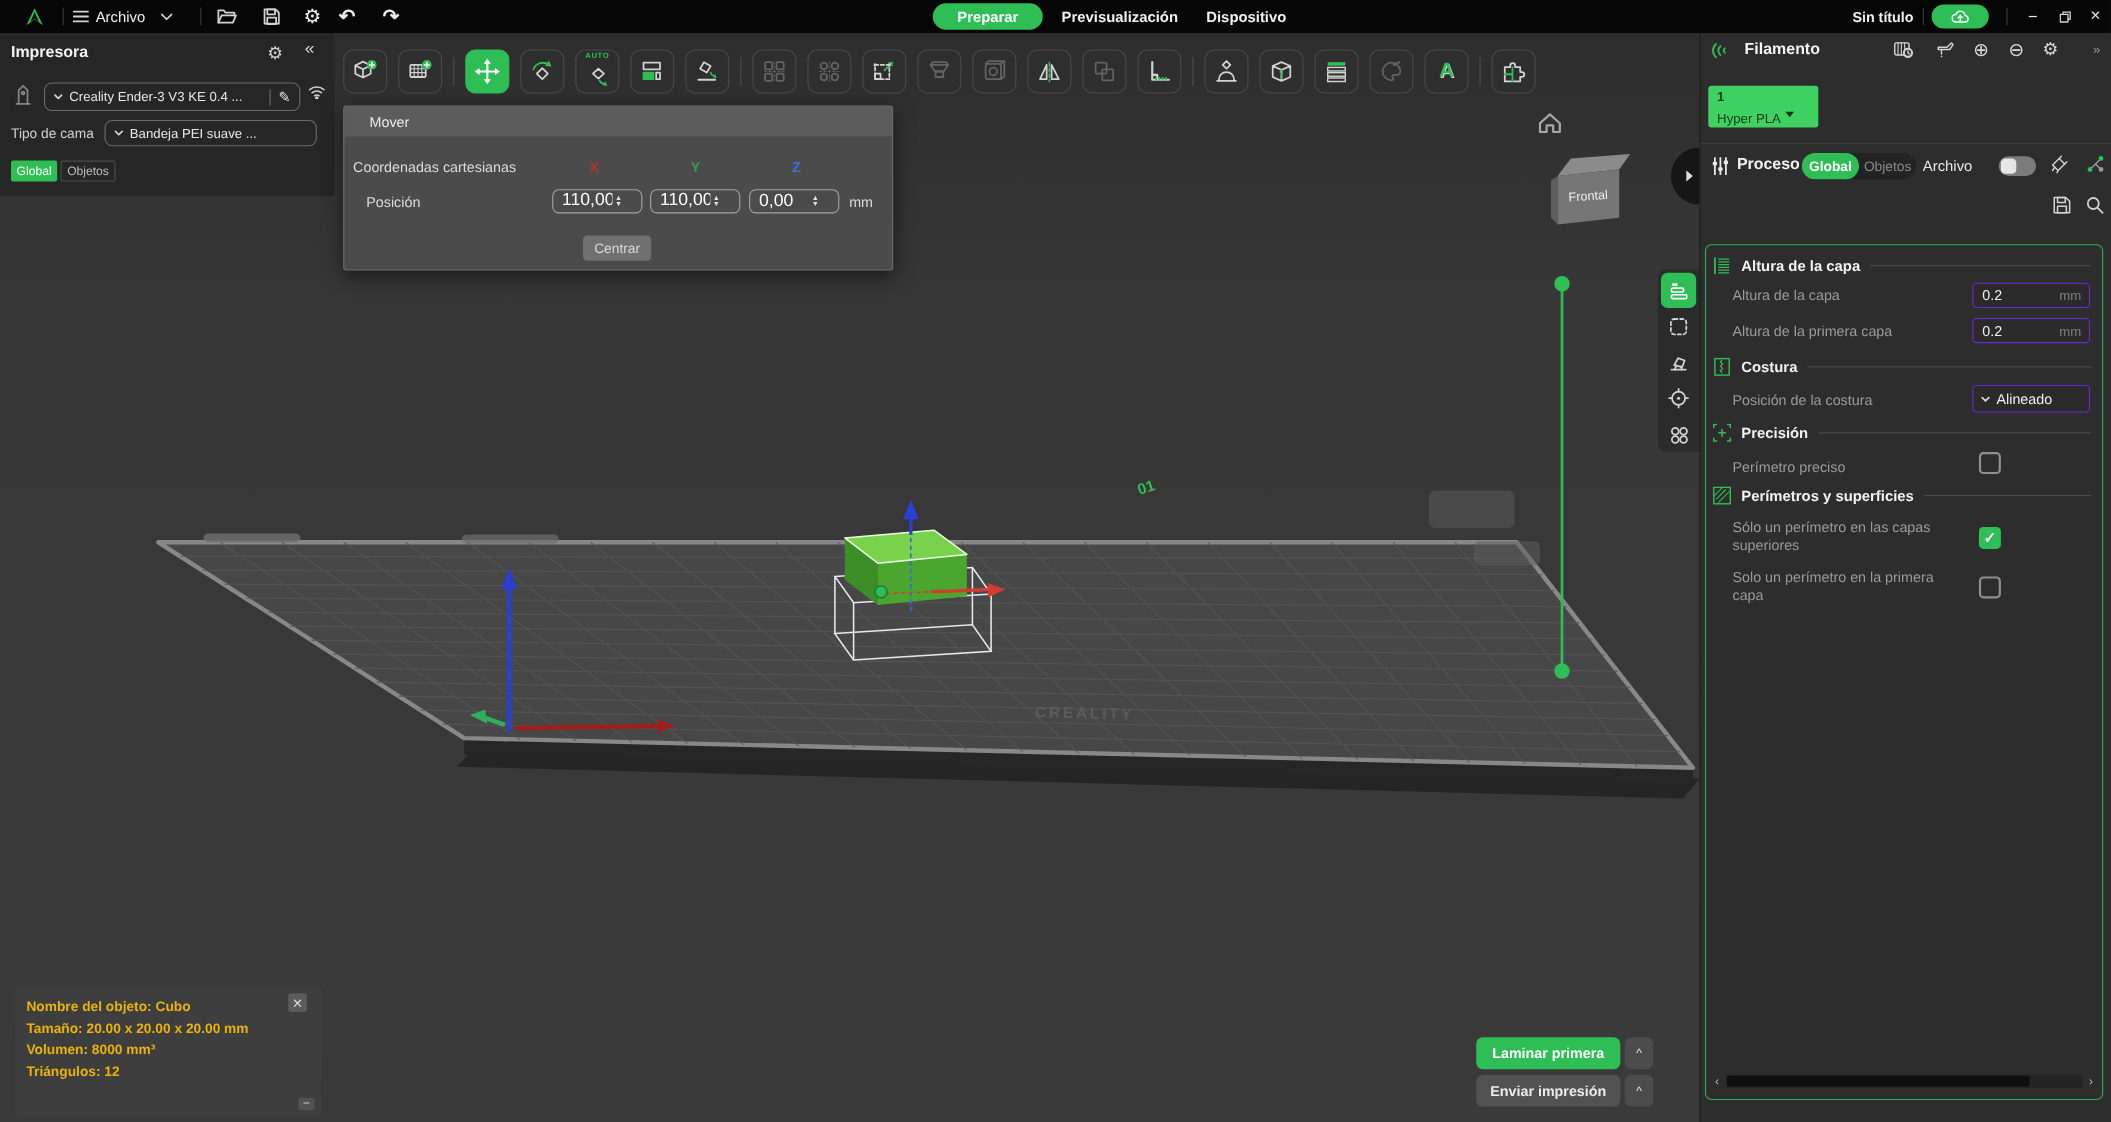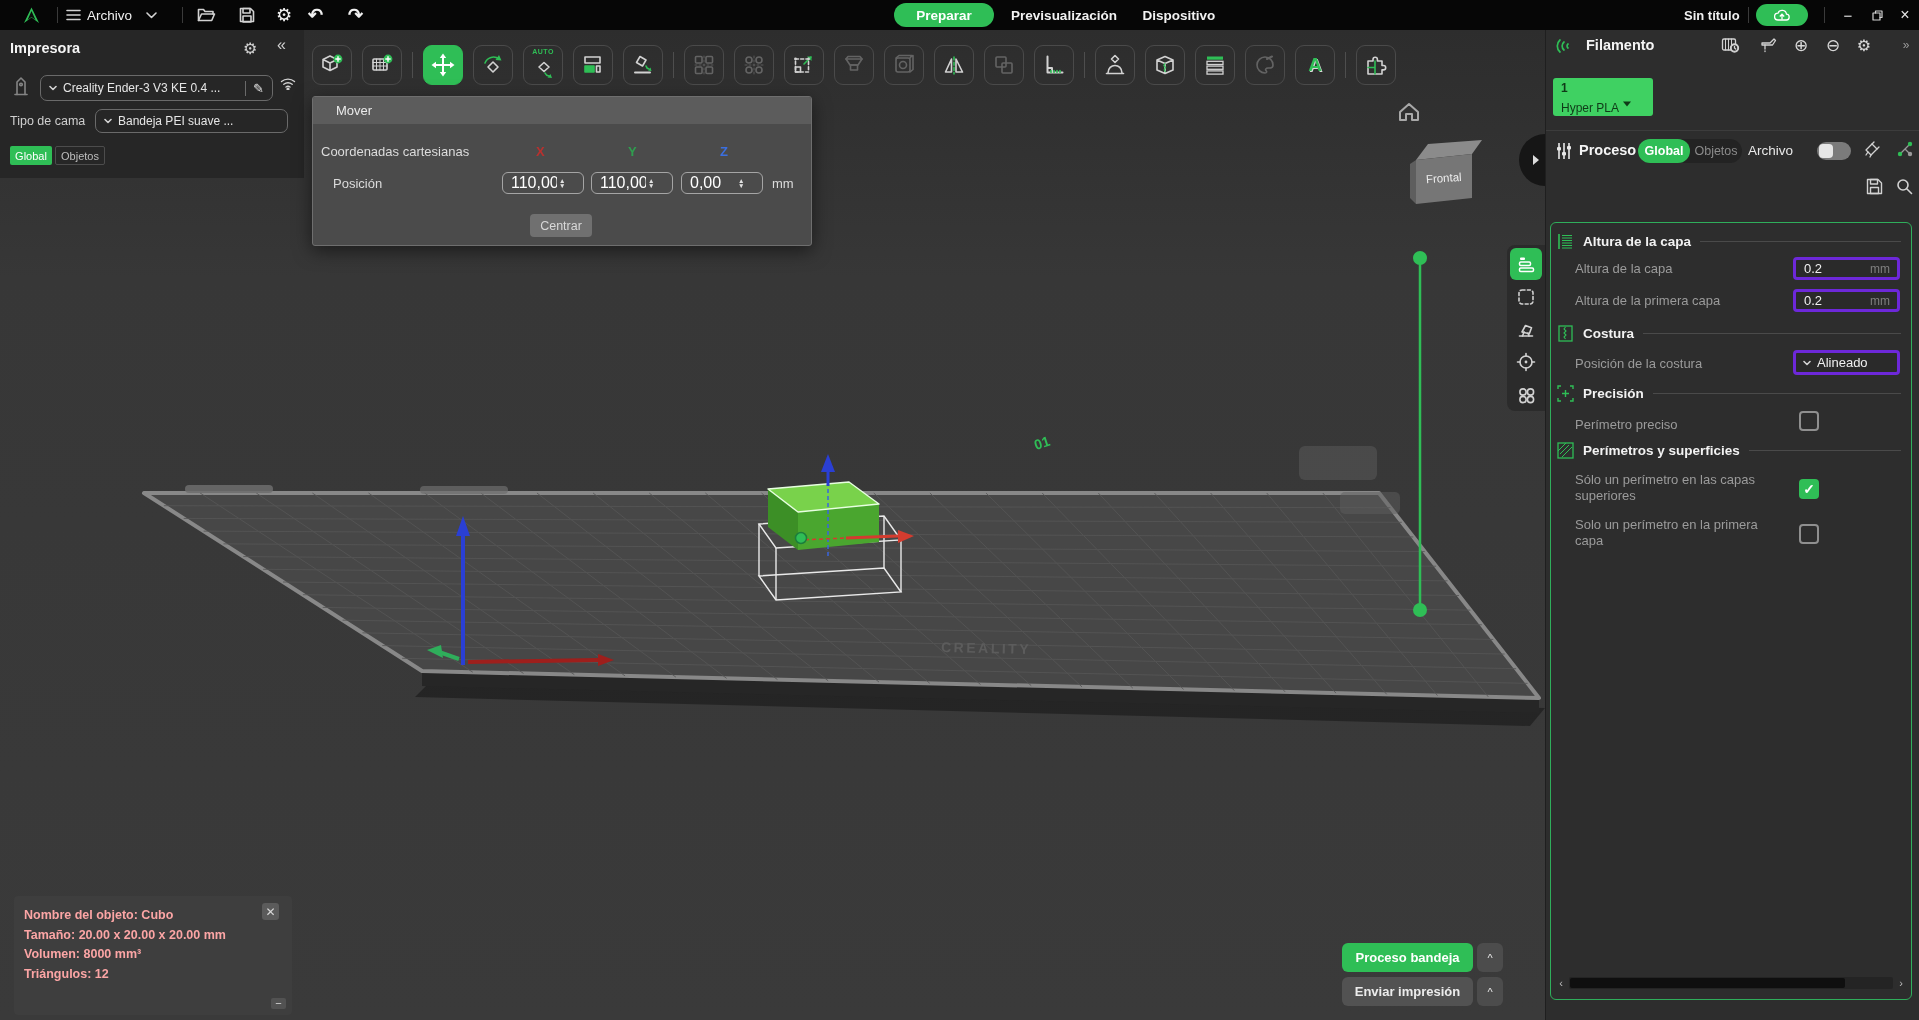--- a/index.html
+++ b/index.html
@@ -8,21 +8,21 @@
        font-family:"Liberation Sans",sans-serif;color:#e8e8e8;font-size:13px;}
   .abs{position:absolute;}
   svg{display:block;}
   .ic{stroke:#d2d2d2;fill:none;stroke-width:1.6;stroke-linecap:round;stroke-linejoin:round;}
   .dis{opacity:.32;}
   
   #topbar{position:absolute;left:0;top:0;width:1919px;height:30px;background:#060606;z-index:60;}
   .tb-divider{position:absolute;top:7px;width:1px;height:16px;background:#3a3a3a;}
   .tb-text{position:absolute;top:0;height:30px;display:flex;align-items:center;color:#f0f0f0;}
   .tab{position:absolute;top:3px;height:24px;display:flex;align-items:center;justify-content:center;
-       font-weight:bold;font-size:13.5px;color:#f2f2f2;border-radius:13px;cursor:pointer;margin-left:46px;}
+       font-weight:bold;font-size:13.5px;color:#f2f2f2;border-radius:13px;cursor:pointer;}
   .tab.active{background:#2fbe56;color:#fff;}
   .winbtn{position:absolute;top:0;width:30px;height:30px;display:flex;align-items:center;justify-content:center;color:#e4e4e4;font-size:15px;}
   
   #toolbar{position:absolute;left:312px;top:45px;display:flex;gap:10px;z-index:30;align-items:center;}
   .tool{width:40px;height:40px;border:1px solid #4a4a4a;border-radius:9px;background:transparent;
         display:flex;align-items:center;justify-content:center;flex-direction:column;position:relative;}
   .tool.active{background:#2fbe56;border-color:#2fbe56;}
   .tool-sep{width:1px;height:26px;background:#4e4e4e;}
   .auto-lbl{position:absolute;top:2px;left:0;right:0;text-align:center;font-size:7px;font-weight:bold;color:#2fbe56;letter-spacing:.5px;}
   
@@ -51,35 +51,35 @@
   #rightpanel{position:absolute;left:1545px;top:30px;width:374px;height:990px;background:#2d2d2d;border-left:1px solid #1f1f1f;z-index:40;}
   .rp-ic{position:absolute;top:0;height:30px;display:flex;align-items:center;justify-content:center;width:24px;color:#d8d8d8;}
   #filachip{position:absolute;left:7px;top:48px;width:100px;height:38px;background:#3fd162;border-radius:3px;color:#103a18;padding:3px 0 0 8px;}
   .pill{position:absolute;height:24px;border-radius:12px;display:flex;align-items:center;justify-content:center;font-size:12.5px;}
   #profilebox{position:absolute;left:7px;top:142px;width:306px;height:30px;border:1px solid #5e5e5e;border-radius:5px;display:flex;align-items:center;gap:7px;padding:0 8px;font-size:13px;color:#ececec;}
   #greenbox{position:absolute;left:4px;top:192px;width:362px;height:778px;border:1px solid #2fae5b;border-radius:6px;}
   .sec{position:absolute;left:6px;right:10px;height:20px;display:flex;align-items:center;gap:9px;}
   .sec .t{font-weight:bold;font-size:13.5px;color:#f2f2f2;white-space:nowrap;}
   .sec .hline{flex:1;height:1px;background:#4a4a4a;}
   .rowlab{position:absolute;left:24px;width:212px;color:#9b9b9b;font-size:13px;line-height:16px;}
-  .valbox{position:absolute;left:242px;width:107px;height:23px;background:#2a2a2a;border:3px solid #6d28d9;border-radius:4px;display:flex;align-items:center;}
+  .valbox{position:absolute;left:242px;width:107px;height:23px;background:#2a2a2a;border:1px solid #6d28d9;border-radius:4px;display:flex;align-items:center;}
   .valbox input{width:64px;background:transparent;border:0;color:#f0f0f0;font-size:13px;padding-left:8px;outline:none;font-family:"Liberation Sans",sans-serif;}
   .valbox .unit{position:absolute;right:7px;color:#7f7f7f;font-size:12px;}
   .cb{position:absolute;left:248px;width:20px;height:20px;border-radius:4px;}
   .cb.off{border:2px solid #8f8f8f;}
   .cb.on{background:#2fbe56;color:#fff;display:flex;align-items:center;justify-content:center;font-size:14px;font-weight:bold;}
   #hscroll{position:absolute;left:5px;right:5px;top:752px;height:16px;display:flex;align-items:center;gap:3px;}
   #hscroll .trk{flex:1;height:12px;background:#242424;border-radius:2px;position:relative;}
   #hscroll .thumb{position:absolute;left:1px;top:1px;width:85%;height:10px;background:#0f0f0f;border-radius:2px;}
   .scr-arrow{color:#bdbdbd;font-size:11px;width:10px;text-align:center;}
   
   .actbtn{position:absolute;width:131px;height:29px;border:0;border-radius:6px;font-weight:bold;font-size:13px;font-family:"Liberation Sans",sans-serif;color:#fff;z-index:30;}
   .caretbtn{position:absolute;width:26px;height:29px;background:#4c4c4c;border:0;border-radius:6px;color:#e8e8e8;font-size:11px;z-index:30;}
   #objinfo{position:absolute;left:14px;top:896px;width:278px;height:119px;background:#3e3e3e;border-radius:4px;z-index:30;padding:10px 0 0 10px;}
-  #objinfo .line{font-weight:bold;font-size:12.5px;color:#fca5a5;line-height:19.5px;}
+  #objinfo .line{font-weight:bold;font-size:12.5px;color:#eab308;line-height:19.5px;}
   #objinfo-close{position:absolute;right:13px;top:7px;width:17px;height:17px;background:#5b5b5b;border-radius:3px;color:#d9d9d9;display:flex;align-items:center;justify-content:center;font-size:12px;}
   #objinfo-min{position:absolute;right:6px;bottom:6px;width:15px;height:11px;background:#525252;border-radius:2px;color:#d9d9d9;display:flex;align-items:center;justify-content:center;font-size:11px;line-height:9px;}
 </style>
 </head>
 <body>
 
 <div id="app">
 
   <div id="topbar">
     <span class="abs" style="left:22px;top:6px">
@@ -686,21 +686,21 @@
       <div id="hscroll">
         <div class="scr-arrow">‹</div>
         <div class="trk">
             <div class="thumb"></div>
           </div>
         <div class="scr-arrow">›</div>
       </div>
     </div>
   </div>
 
-  <button class="actbtn" style="left:1342px;top:943px;background:#2fbe56">Proceso bandeja</button>
+  <button class="actbtn" style="left:1342px;top:943px;background:#2fbe56">Laminar primera</button>
   <button class="caretbtn" style="left:1477px;top:943px">^</button>
   <button class="actbtn" style="left:1342px;top:977px;background:#525252;color:#ececec">Enviar impresión</button>
   <button class="caretbtn" style="left:1477px;top:977px">^</button>
 
   <div id="objinfo">
     <div class="line">Nombre del objeto: Cubo</div>
     <div class="line">Tamaño: 20.00 x 20.00 x 20.00 mm</div>
     <div class="line">Volumen: 8000 mm³</div>
     <div class="line">Triángulos: 12</div>
     <div id="objinfo-close">✕</div>

